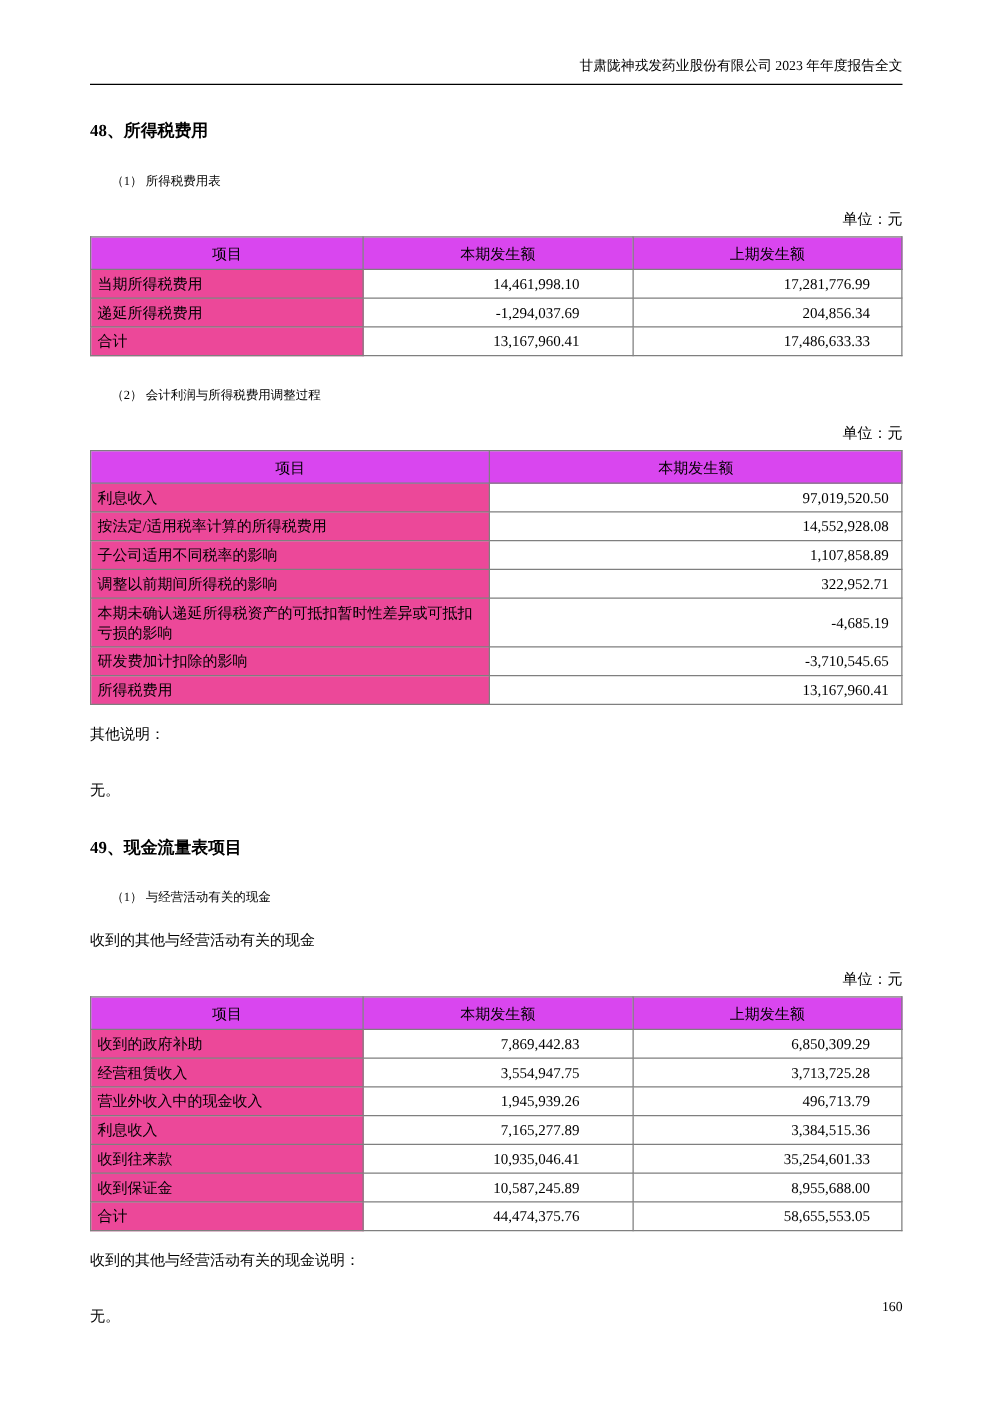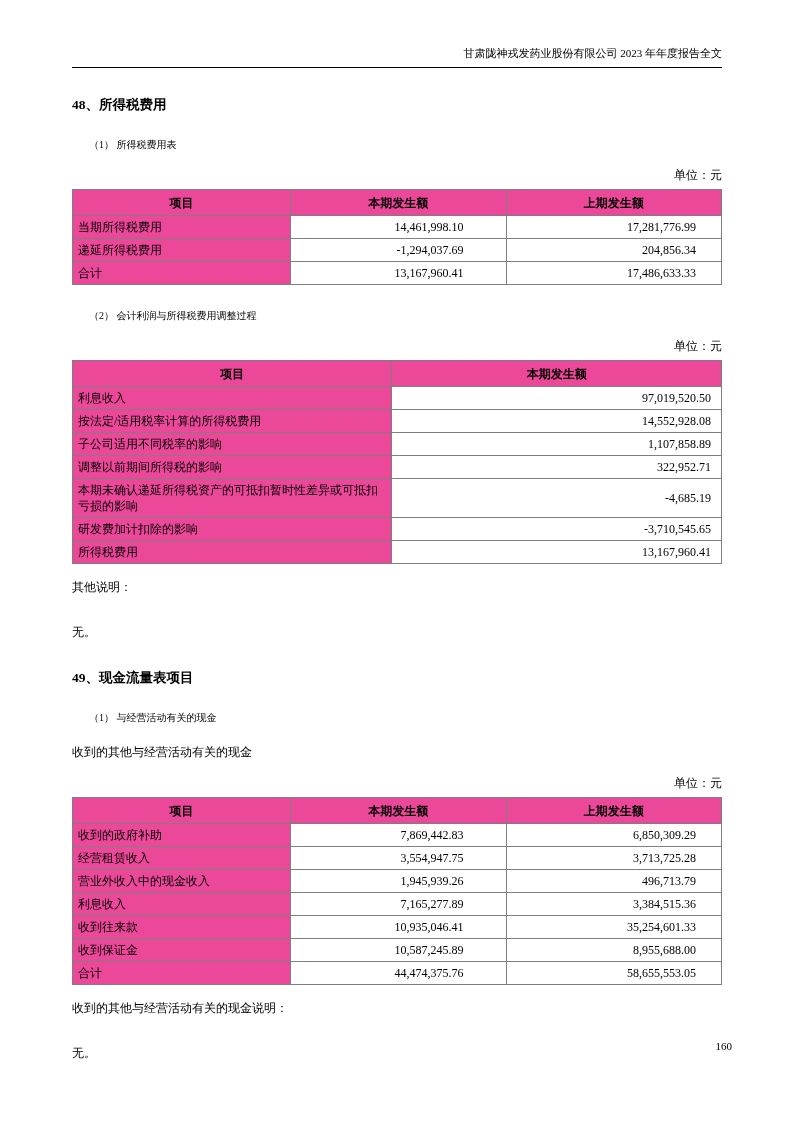--- a/index.html
+++ b/index.html
@@ -16,35 +16,35 @@
   }
   .h-main { font-size: 13.5px; font-weight: bold; margin: 28px 0 0 0; }
   .h-sub  { font-size: 10px;   font-weight: normal; margin: 24px 0 0 17px; }
   .para   { font-size: 12px; margin: 20px 0 0 0; line-height: 15px; }
   .unit   { font-size: 12px; text-align: right; margin: 15px 0 5px 0; }
   .note   { font-size: 12px; margin: 15px 0 0 0; }
   .note-answer { font-size: 12px; margin: 28px 0 0 0; }
 
   table.data-table { width: 100%; border-collapse: collapse; table-layout: fixed; font-size: 12px; }
   .data-table th, .data-table td { border: 1px solid #7f7f7f; padding: 3px 5px; line-height: 16px; vertical-align: middle; }
-  .data-table th { background: #ec4899; text-align: center; font-weight: bold; height: 26px; }
+  .data-table th { background: #d946ef; text-align: center; font-weight: normal; height: 26px; }
   .data-table td { text-align: right; height: 22px; }
   .data-table td:first-child { background: #ec4899; text-align: left; }
 
   .three-col th:nth-child(1) { width: 33.6%; }
   .three-col th:nth-child(2) { width: 33.2%; }
   .three-col th:nth-child(3) { width: 33.2%; }
   .three-col td:nth-child(2) { padding-right: 42px; }
   .three-col td:nth-child(3) { padding-right: 25px; }
 
   .two-col th:nth-child(1) { width: 49.2%; }
   .two-col th:nth-child(2) { width: 50.8%; }
   .two-col td:nth-child(2) { padding-right: 10px; }
 
-  .page-number { position: absolute; right: 61px; top: 1040px; font-size: 11px; }
+  .page-number { position: absolute; right: 71px; top: 1040px; font-size: 11px; }
 </style>
 </head>
 <body>
 
 <div class="page">
 
   <div class="doc-header">
     <span>甘肃陇神戎发药业股份有限公司 2023 年年度报告全文</span>
   </div>
 

